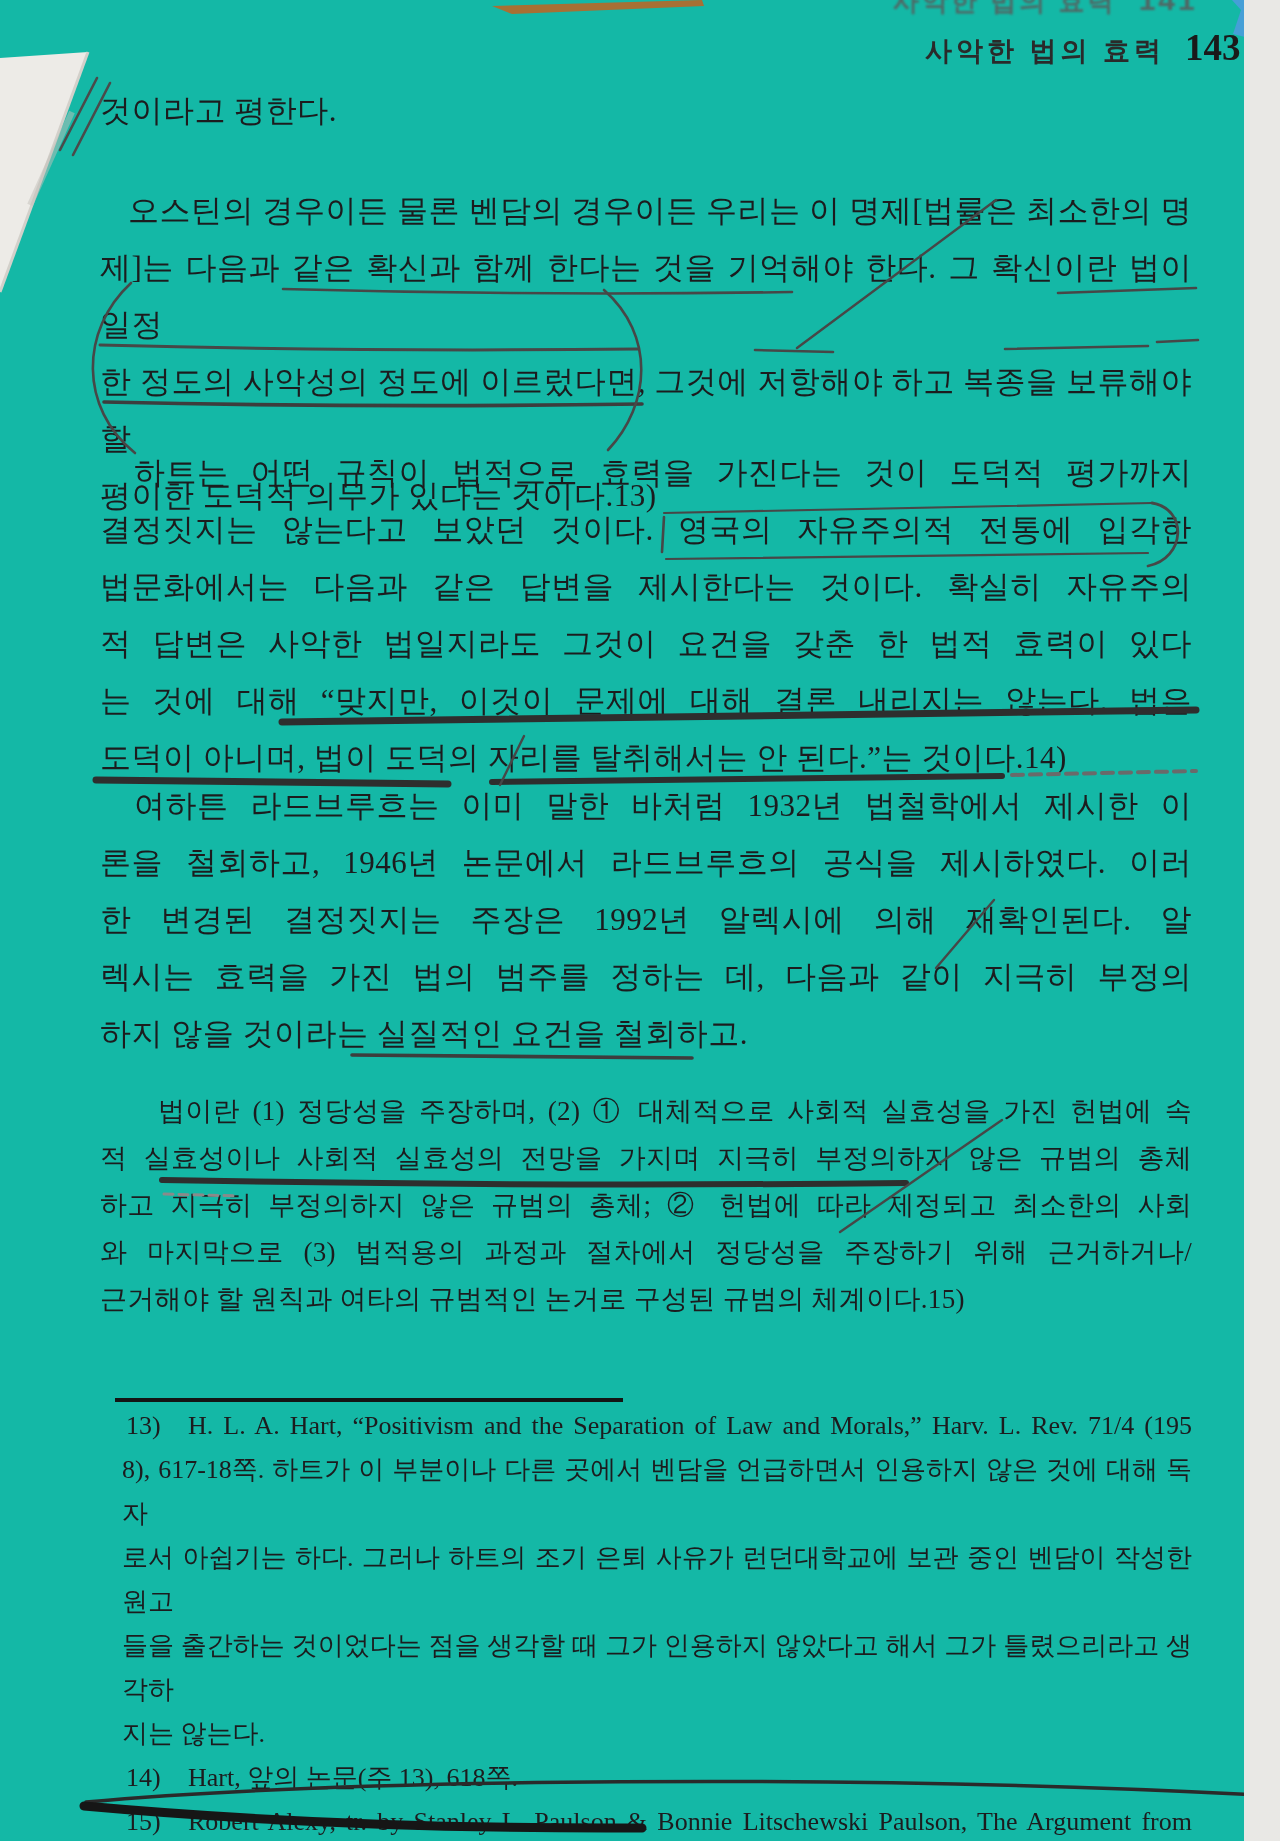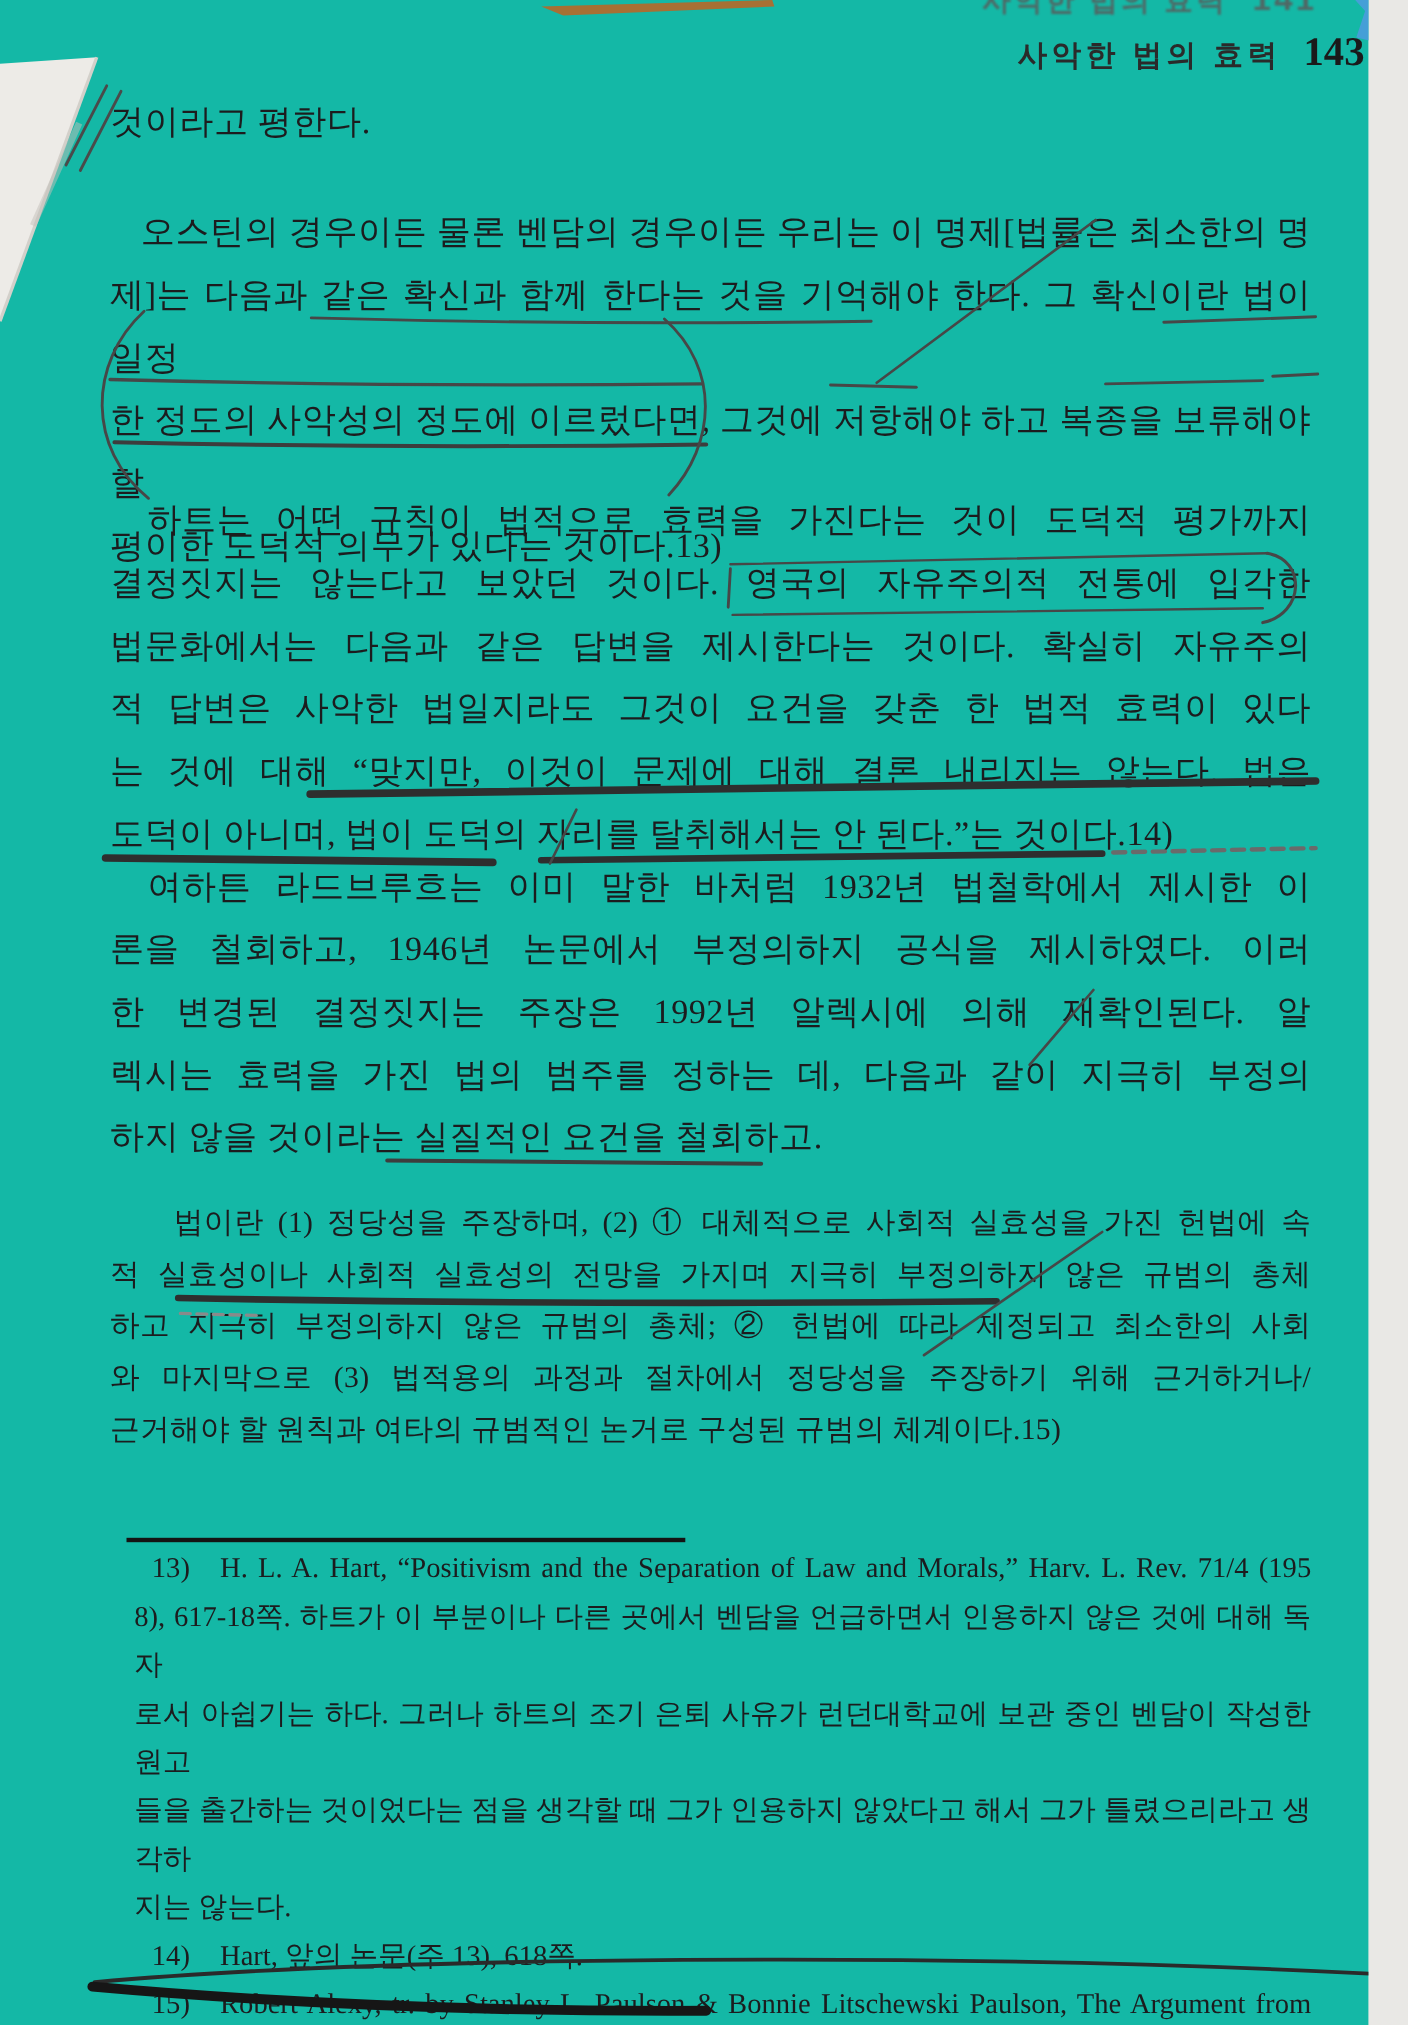--- a/index.html
+++ b/index.html
@@ -32,21 +32,21 @@
     font-family:"Liberation Sans","DejaVu Sans",sans-serif;
     font-size:26px; font-weight:bold; letter-spacing:3px; color:#5a5a5a;
     filter:blur(1.1px); opacity:.85;
   }
   .ghost-header .hp { font-size:30px; margin-left:12px; }
 
   
   .fnrule { position:absolute; top:1398px; left:115px; width:508px; height:4px; background:#141414; }
   .fn-block { position:absolute; top:1404px; left:122px; width:1070px; }
   .fn-line { }
-  .fn-line.first { margin-left:16px; }
+  .fn-line.first { margin-left:4px; }
   .fn-num { display:inline-block; width:62px; text-align:left; }
 
   .overlay { position:absolute; left:0; top:0; pointer-events:none; }
 </style>
 </head>
 <body>
 
 <div class="page">
 
   <div class="ghost-header">
@@ -74,21 +74,21 @@
     <div class="line ind-m">하트는 어떤 규칙이 법적으로 효력을 가진다는 것이 도덕적 평가까지</div>
     <div class="line">결정짓지는 않는다고 보았던 것이다. 영국의 자유주의적 전통에 입각한</div>
     <div class="line">법문화에서는 다음과 같은 답변을 제시한다는 것이다. 확실히 자유주의</div>
     <div class="line">적 답변은 사악한 법일지라도 그것이 요건을 갖춘 한 법적 효력이 있다</div>
     <div class="line">는 것에 대해 “맞지만, 이것이 문제에 대해 결론 내리지는 않는다. 법은</div>
     <div class="line short">도덕이 아니며, 법이 도덕의 자리를 탈취해서는 안 된다.”는 것이다.14)</div>
   </div>
 
   <div class="block body-size" style="top:777px;">
     <div class="line ind-m">여하튼 라드브루흐는 이미 말한 바처럼 1932년 법철학에서 제시한 이</div>
-    <div class="line">론을 철회하고, 1946년 논문에서 부정의하지 공식을 제시하였다. 이러</div>
+    <div class="line">론을 철회하고, 1946년 논문에서 라드브루흐의 공식을 제시하였다. 이러</div>
     <div class="line">한 변경된 결정짓지는 주장은 1992년 알렉시에 의해 재확인된다. 알</div>
     <div class="line">렉시는 효력을 가진 법의 범주를 정하는 데, 다음과 같이 지극히 부정의</div>
     <div class="line short">하지 않을 것이라는 실질적인 요건을 철회하고.</div>
   </div>
 
   <div class="block quote-size" style="top:1088px;">
     <div class="line ind-l">법이란 (1) 정당성을 주장하며, (2) ① 대체적으로 사회적 실효성을 가진 헌법에 속</div>
     <div class="line">적 실효성이나 사회적 실효성의 전망을 가지며 지극히 부정의하지 않은 규범의 총체</div>
     <div class="line">하고 지극히 부정의하지 않은 규범의 총체; ② 헌법에 따라 제정되고 최소한의 사회</div>
     <div class="line">와 마지막으로 (3) 법적용의 과정과 절차에서 정당성을 주장하기 위해 근거하거나/</div>

